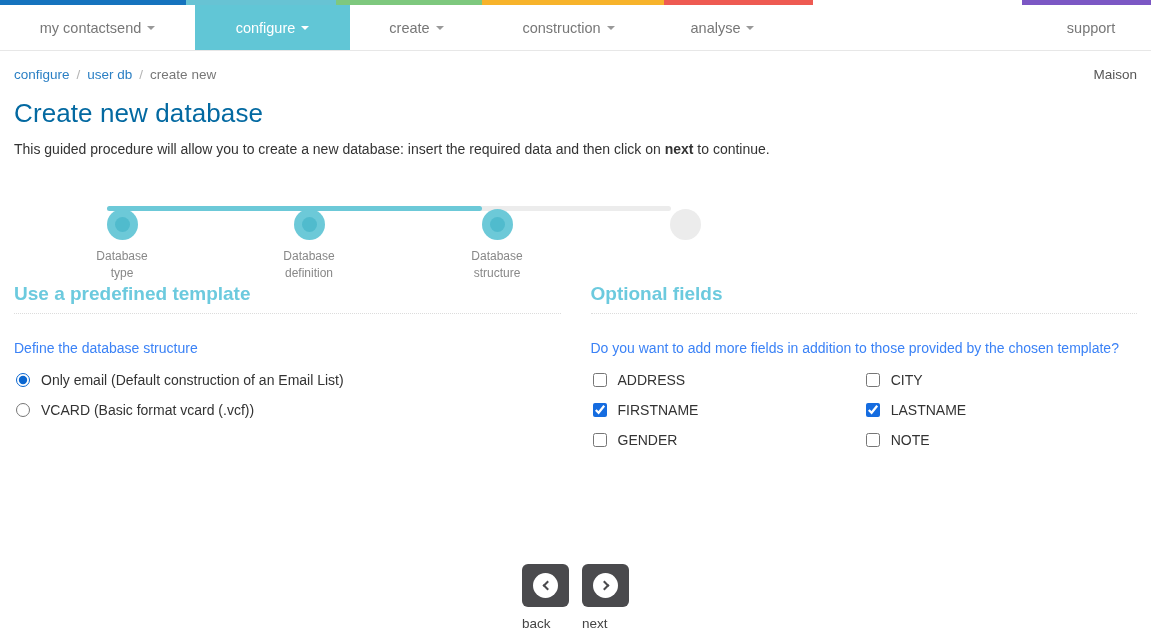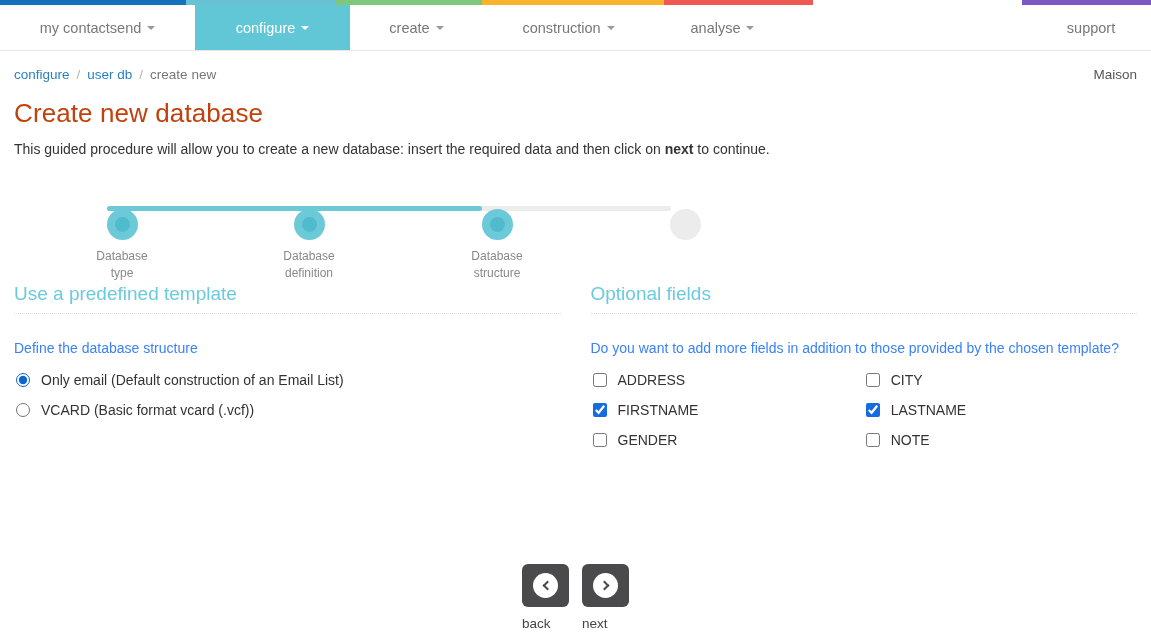--- a/index.html
+++ b/index.html
@@ -80,21 +80,21 @@
     margin-left: auto;
     color: #555555;
     font-size: 13.5px;
   }
 
   
   .page-title {
     margin: 16px 0 0 14px;
     font-size: 26px;
     font-weight: normal;
-    color: #c2410c;
+    color: #0369a1;
     letter-spacing: 0.1px;
   }
   .page-desc {
     margin: 12px 0 0 14px;
     font-size: 14px;
     color: #333333;
   }
   .page-desc b { font-weight: bold; }
 
   
@@ -157,21 +157,21 @@
   .columns {
     display: flex;
     margin-top: 10px;
     padding: 0 14px;
     gap: 30px;
   }
   .col { flex: 1; min-width: 0; }
 
   .section-title {
     font-size: 19px;
-    font-weight: normal;
+    font-weight: bold;
     color: #6ccade;
     margin: 0 0 8px 0;
   }
   .divider {
     height: 0;
     border-top: 1px dotted #dcdcdc;
     margin-bottom: 24px;
   }
   .col-text {
     font-size: 14px;

